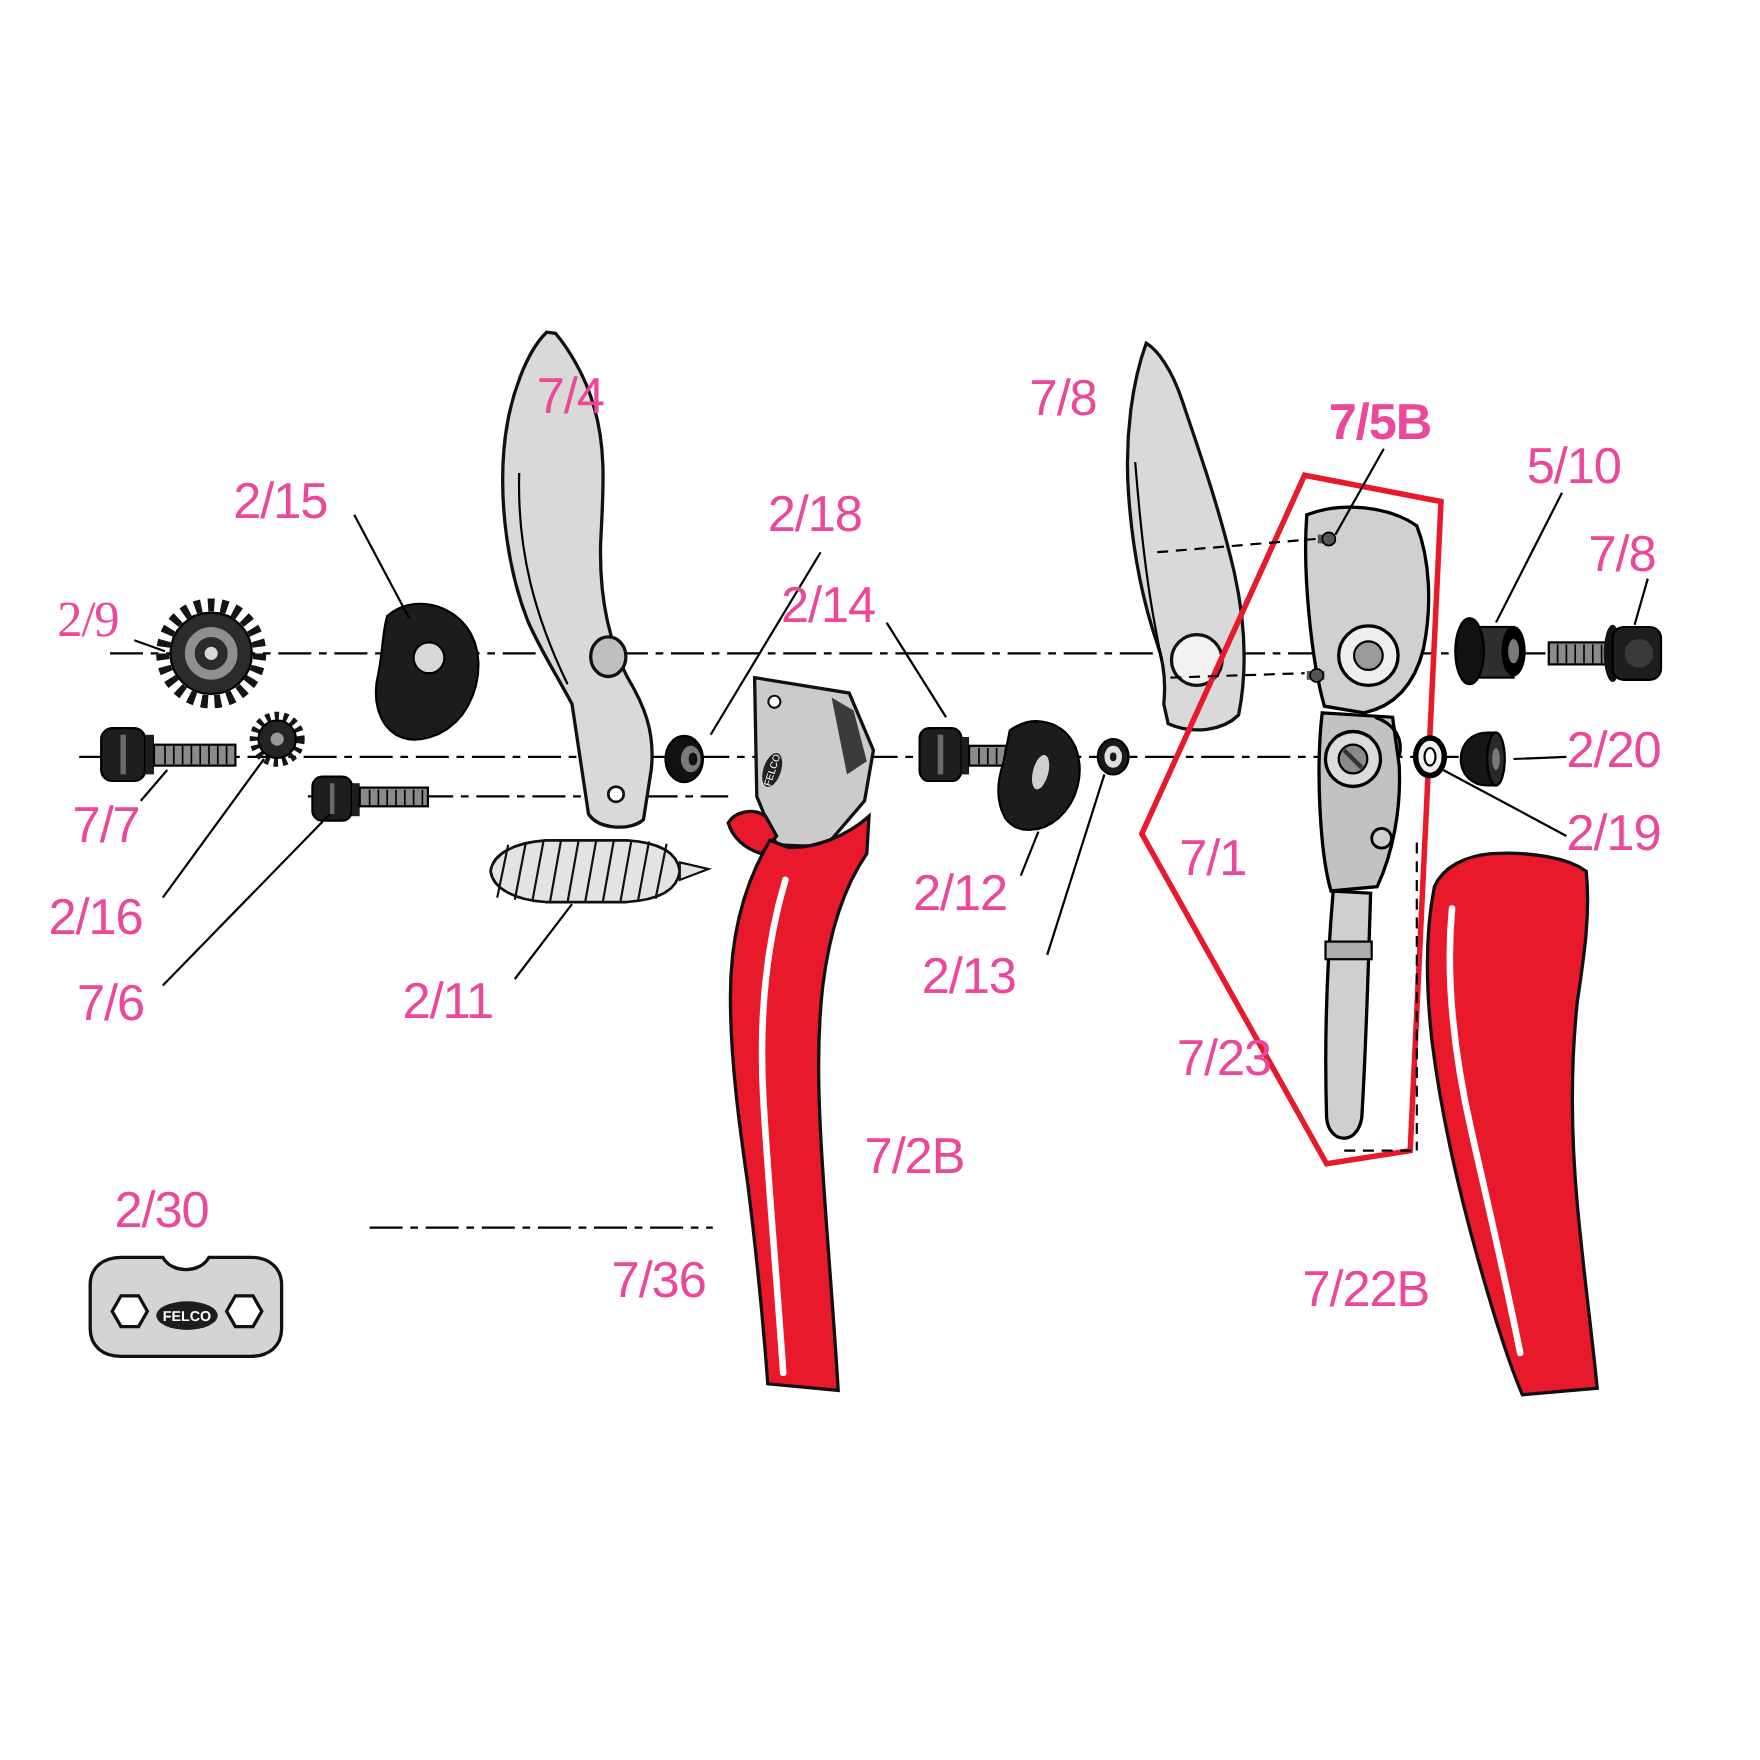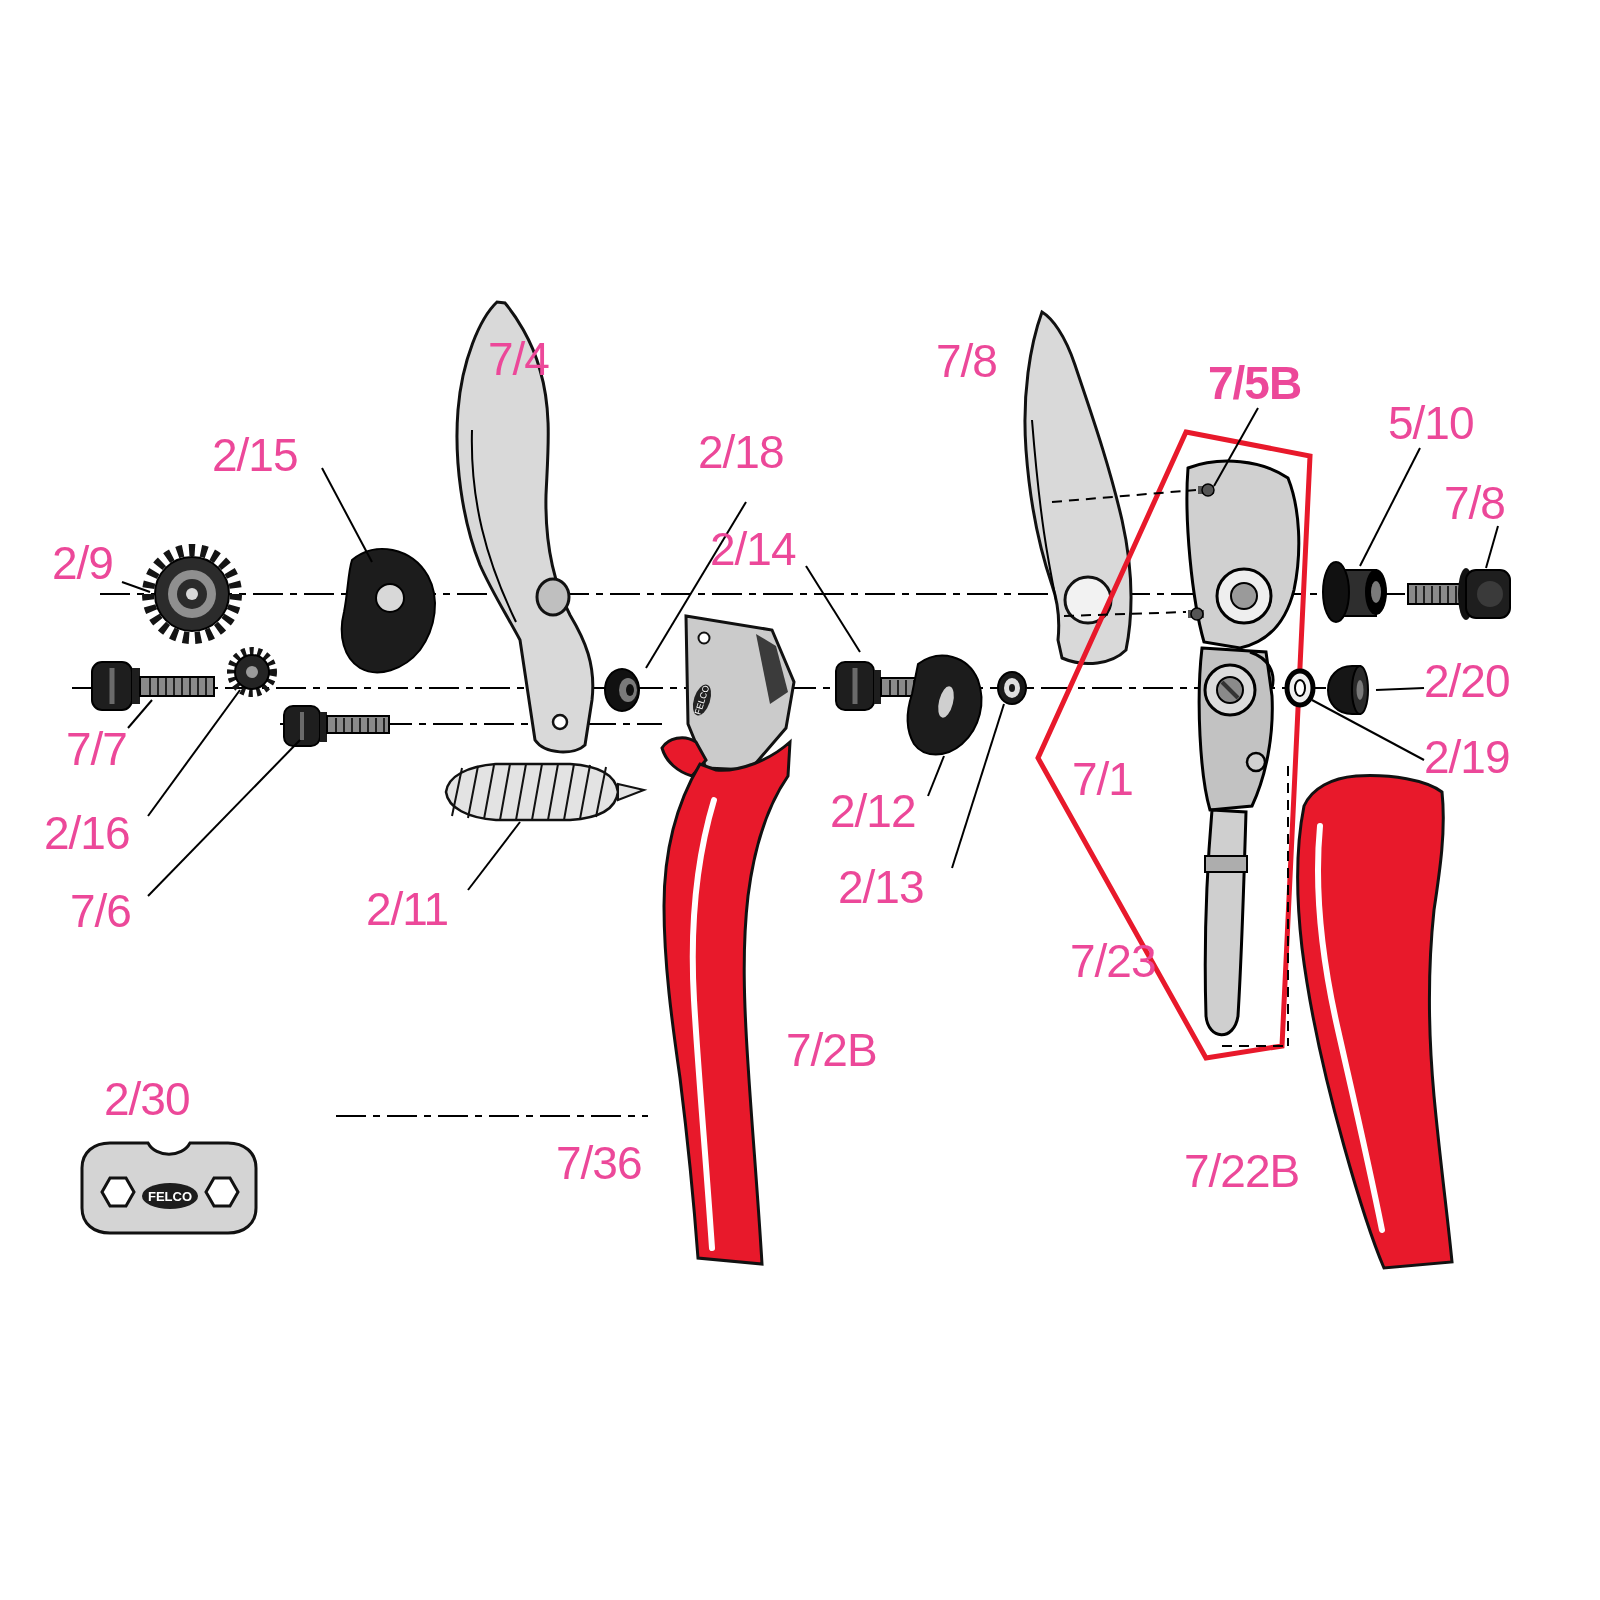--- a/index.html
+++ b/index.html
@@ -210,24 +210,24 @@
 
   <g stroke="#000" stroke-width="2" stroke-dasharray="10 7">
     <line x1="1052" y1="502" x2="1196" y2="490"></line>
     <line x1="1064" y1="616" x2="1186" y2="612"></line>
     <line x1="1288" y1="766" x2="1288" y2="1046"></line>
     <line x1="1222" y1="1046" x2="1288" y2="1046"></line>
   </g>
 
 </svg>
 
-<div class="label" style="left:52px;   top:540px;">2/9</div>
+<div class="label" style="left:52px;   top:540px;font-family:Liberation Serif, serif;">2/9</div>
 <div class="label" style="left:212px;  top:432px;text-align:center;">2/15</div>
 <div class="label" style="left:488px;  top:336px;">7/4</div>
-<div class="label" style="left:698px;  top:429px;text-align:center;">2/18</div>
+<div class="label" style="left:698px;  top:444px;text-align:center;">2/18</div>
 <div class="label" style="left:710px;  top:526px;">2/14</div>
 <div class="label" style="left:936px;  top:338px;">7/8</div>
 <div class="label" style="left:1208px; top:360px;font-weight:bold;">7/5B</div>
 <div class="label" style="left:1388px; top:400px;">5/10</div>
 <div class="label" style="left:1444px; top:480px;">7/8</div>
 <div class="label" style="left:66px;   top:726px;">7/7</div>
 <div class="label" style="left:44px;   top:810px;">2/16</div>
 <div class="label" style="left:70px;   top:888px;">7/6</div>
 <div class="label" style="left:366px;  top:886px;">2/11</div>
 <div class="label" style="left:830px;  top:788px;">2/12</div>

